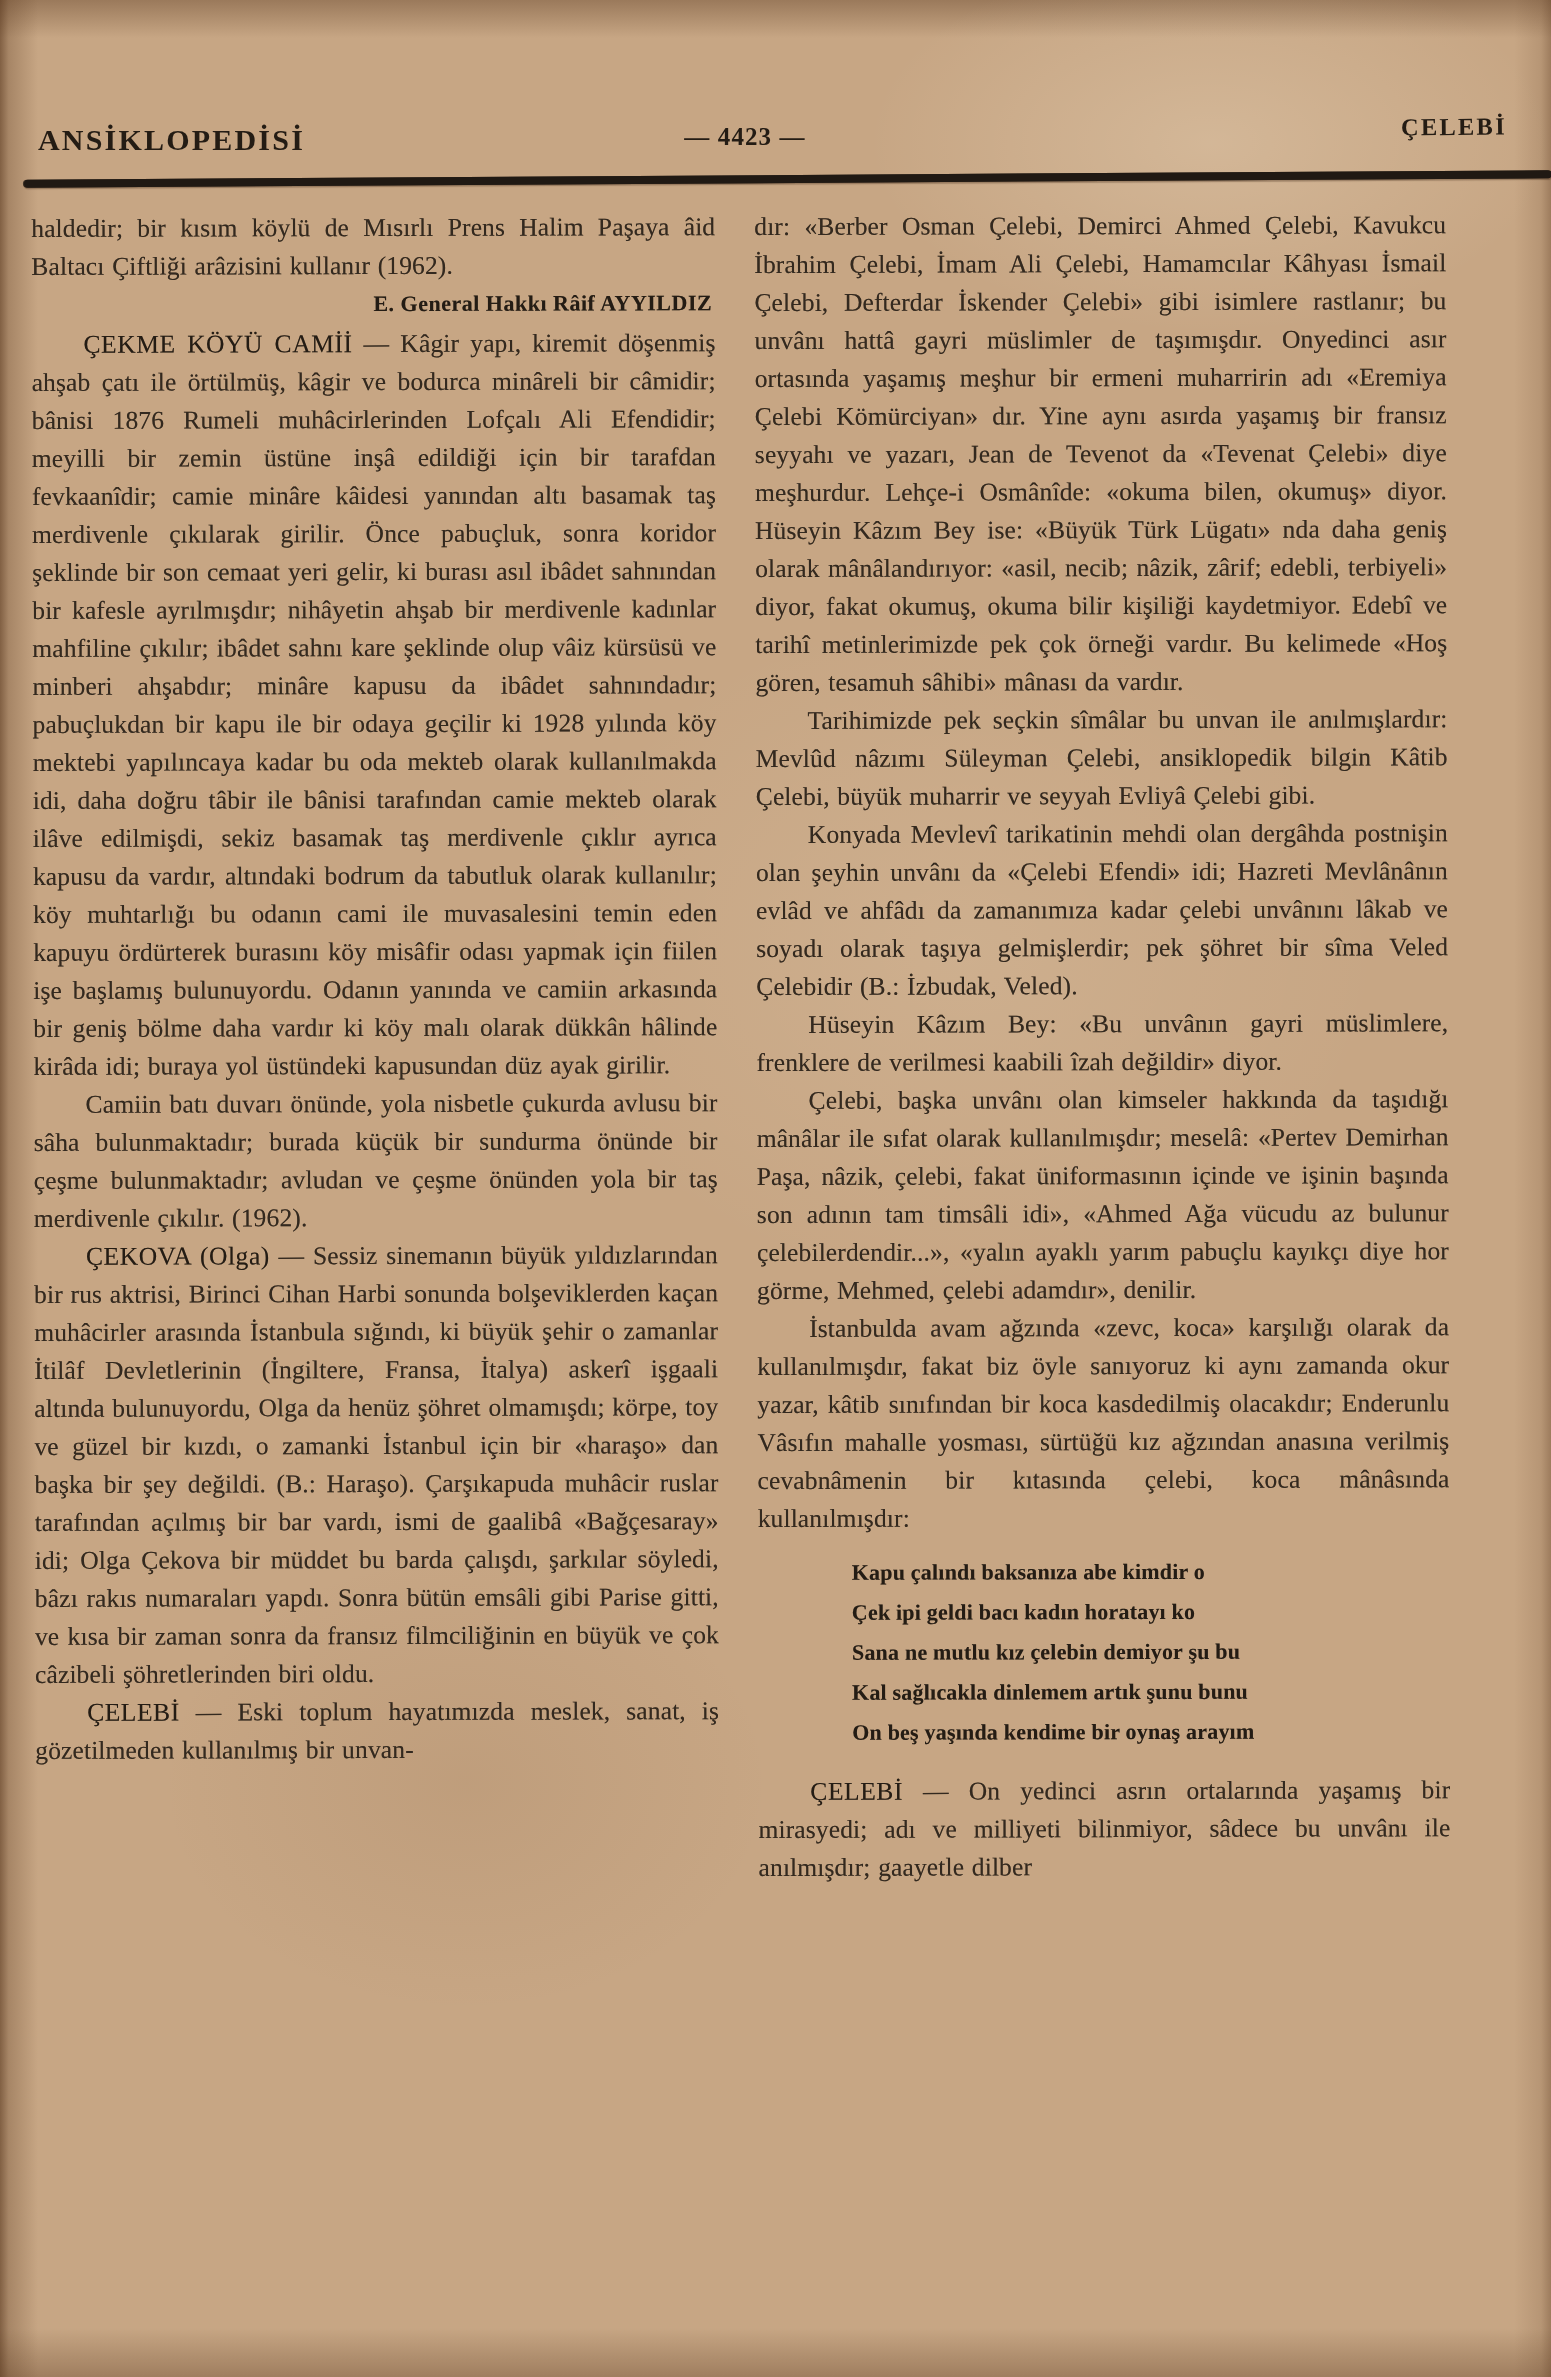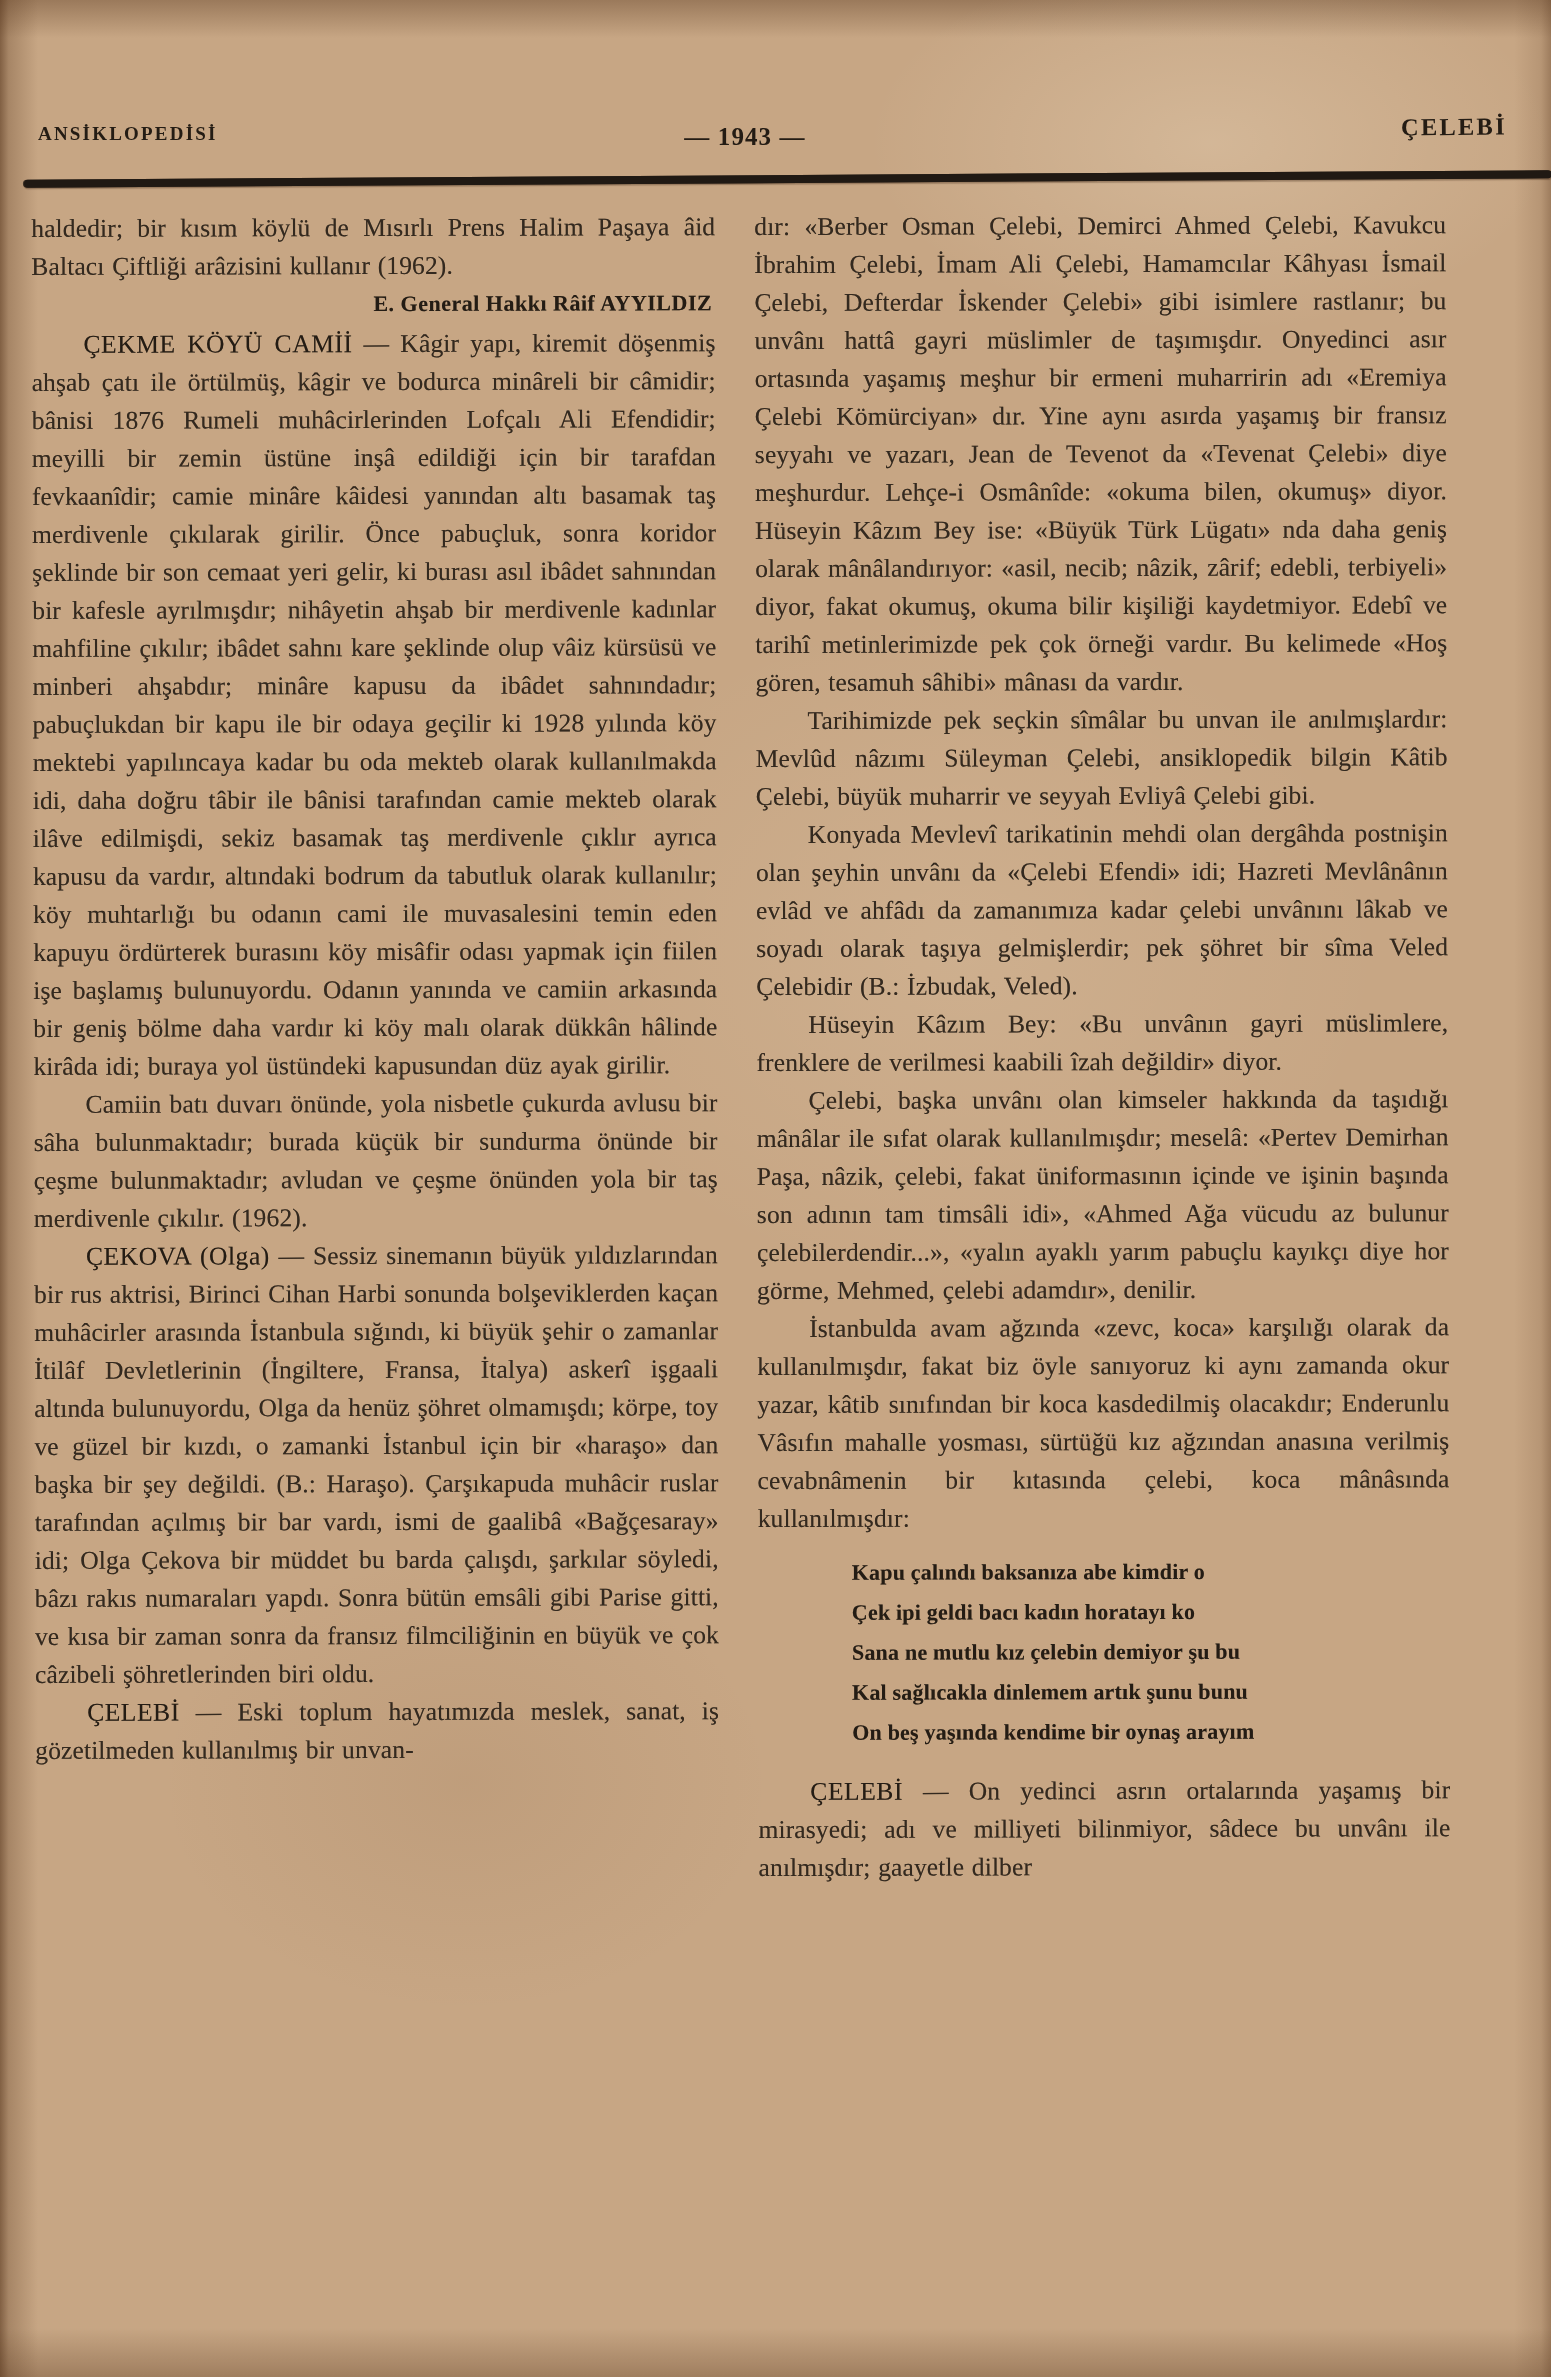--- a/index.html
+++ b/index.html
@@ -20,21 +20,21 @@
       radial-gradient(ellipse 489px 272px at 78% 6%, rgba(255,243,220,.22), transparent 70%),
       radial-gradient(ellipse 598px 489px at 62% 40%, rgba(255,240,214,.12), transparent 70%),
       radial-gradient(ellipse 435px 326px at 30% 75%, rgba(120,82,50,.10), transparent 70%),
       linear-gradient(90deg, rgba(82,49,24,.60) 0px, rgba(82,49,24,.28) 8.7px, rgba(82,49,24,0) 38px),
       linear-gradient(270deg, rgba(82,49,24,.38) 0px, rgba(82,49,24,.14) 11px, rgba(82,49,24,0) 38px),
       linear-gradient(0deg, rgba(82,49,24,.34) 0px, rgba(82,49,24,0) 49px),
       linear-gradient(180deg, rgba(82,49,24,.38) 0px, rgba(82,49,24,0) 38px);
     color:var(--ink);
   }
   .header-band{position:absolute;top:123px;left:0;width:100%;height:38px;}
-  .h-left{position:absolute;left:38px;top:0;font-weight:bold;font-size:19px;letter-spacing:2.2px;color:var(--ink-bold);}
+  .h-left{position:absolute;left:38px;top:0;font-weight:bold;font-size:30px;letter-spacing:2.2px;color:var(--ink-bold);}
   .h-center{position:absolute;left:745px;top:0;transform:translateX(-50%);font-weight:bold;font-size:25px;letter-spacing:1.1px;color:var(--ink-bold);}
   .h-right{position:absolute;right:45px;top:-9.8px;font-weight:bold;font-size:24.5px;letter-spacing:2.2px;color:var(--ink-bold);transform:rotate(-0.6deg);}
   .rule{
     position:absolute;top:175px;left:24px;width:1528px;height:8.2px;
     background:var(--rule);border-radius:4.3px;
     transform:rotate(-0.35deg);
     box-shadow:0 1.6px 1.1px rgba(60,38,20,.35), -1.1px 0 0 rgba(32,25,19,.8);
   }
   .columns{
     position:absolute;top:208px;left:0;width:100%;height:2158px;
@@ -66,21 +66,21 @@
     text-shadow:0 0 0.5px rgba(46,35,25,.4);
   }
   .verse-line{white-space:nowrap;}
 </style>
 </head>
 <body>
 
 <div class="page">
   <div class="header-band">
     <span class="h-left">ANSİKLOPEDİSİ</span>
-    <span class="h-center">— 1943 —</span>
+    <span class="h-center">— 4423 —</span>
     <span class="h-right">ÇELEBİ</span>
   </div>
   <div class="rule"></div>
   <div class="columns">
     <div class="col col-left" id="col-left">
         <p class="para"><span>haldedir; bir kısım köylü de Mısırlı Prens Halim Paşaya âid Baltacı Çiftliği arâzisini kullanır (1962).</span></p>
         <div class="byline">E. General Hakkı Râif AYYILDIZ</div>
         <p class="para indent"><span class="hw">ÇEKME KÖYÜ CAMİİ</span><span> — Kâgir yapı, kiremit döşenmiş ahşab çatı ile örtülmüş, kâgir ve bodurca minâreli bir câmidir; bânisi 1876 Rumeli muhâcirlerinden Lofçalı Ali Efendidir; meyilli bir zemin üstüne inşâ edildiği için bir tarafdan fevkaanîdir; camie minâre kâidesi yanından altı basamak taş merdivenle çıkılarak girilir. Önce pabuçluk, sonra koridor şeklinde bir son cemaat yeri gelir, ki burası asıl ibâdet sahnından bir kafesle ayrılmışdır; nihâyetin ahşab bir merdivenle kadınlar mahfiline çıkılır; ibâdet sahnı kare şeklinde olup vâiz kürsüsü ve minberi ahşabdır; minâre kapusu da ibâdet sahnındadır; pabuçlukdan bir kapu ile bir odaya geçilir ki 1928 yılında köy mektebi yapılıncaya kadar bu oda mekteb olarak kullanılmakda idi, daha doğru tâbir ile bânisi tarafından camie mekteb olarak ilâve edilmişdi, sekiz basamak taş merdivenle çıklır ayrıca kapusu da vardır, altındaki bodrum da tabutluk olarak kullanılır; köy muhtarlığı bu odanın cami ile muvasalesini temin eden kapuyu ördürterek burasını köy misâfir odası yapmak için fiilen işe başlamış bulunuyordu. Odanın yanında ve camiin arkasında bir geniş bölme daha vardır ki köy malı olarak dükkân hâlinde kirâda idi; buraya yol üstündeki kapusundan düz ayak girilir.</span></p>
         <p class="para indent"><span>Camiin batı duvarı önünde, yola nisbetle çukurda avlusu bir sâha bulunmaktadır; burada küçük bir sundurma önünde bir çeşme bulunmaktadır; avludan ve çeşme önünden yola bir taş merdivenle çıkılır. (1962).</span></p>
         <p class="para indent"><span class="hw">ÇEKOVA (Olga)</span><span> — Sessiz sinemanın büyük yıldızlarından bir rus aktrisi, Birinci Cihan Harbi sonunda bolşeviklerden kaçan muhâcirler arasında İstanbula sığındı, ki büyük şehir o zamanlar İtilâf Devletlerinin (İngiltere, Fransa, İtalya) askerî işgaali altında bulunuyordu, Olga da henüz şöhret olmamışdı; körpe, toy ve güzel bir kızdı, o zamanki İstanbul için bir «haraşo» dan başka bir şey değildi. (B.: Haraşo). Çarşıkapuda muhâcir ruslar tarafından açılmış bir bar vardı, ismi de gaalibâ «Bağçesaray» idi; Olga Çekova bir müddet bu barda çalışdı, şarkılar söyledi, bâzı rakıs numaraları yapdı. Sonra bütün emsâli gibi Parise gitti, ve kısa bir zaman sonra da fransız filmciliğinin en büyük ve çok câzibeli şöhretlerinden biri oldu.</span></p>

